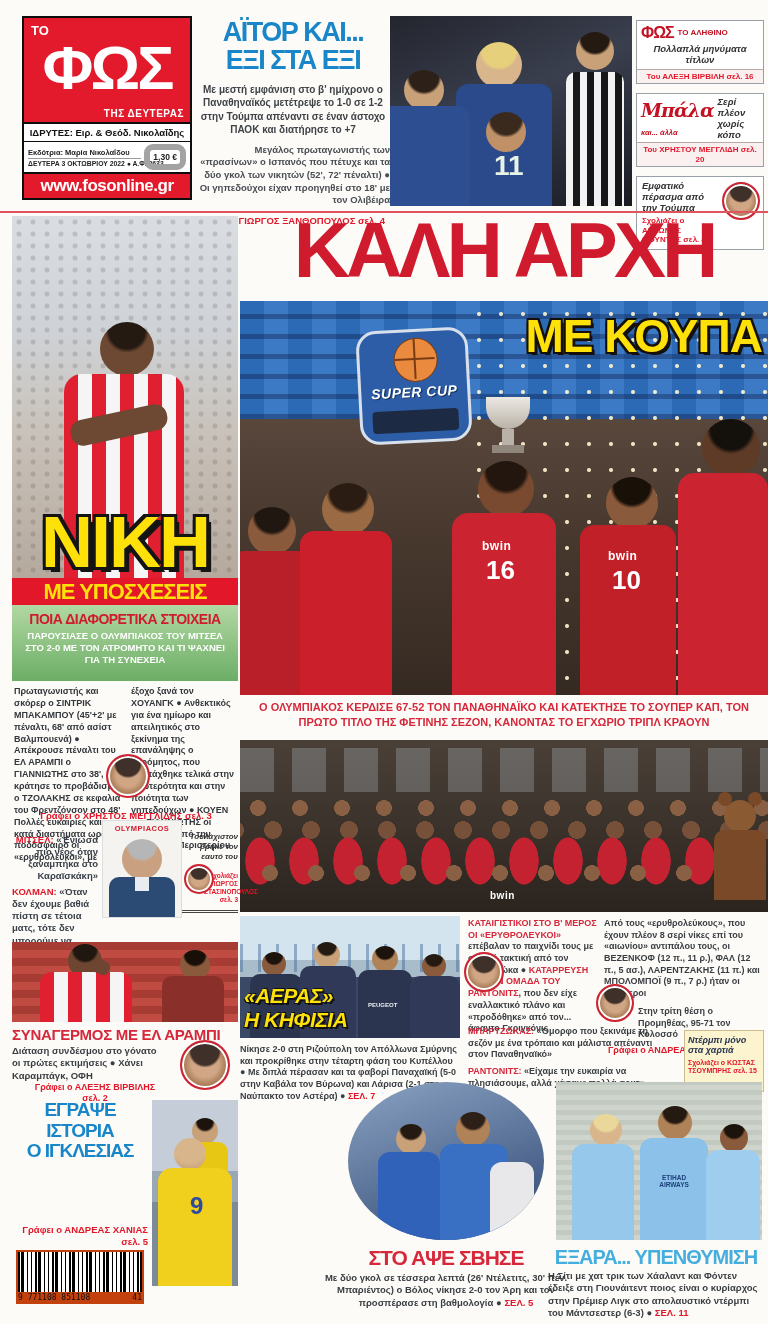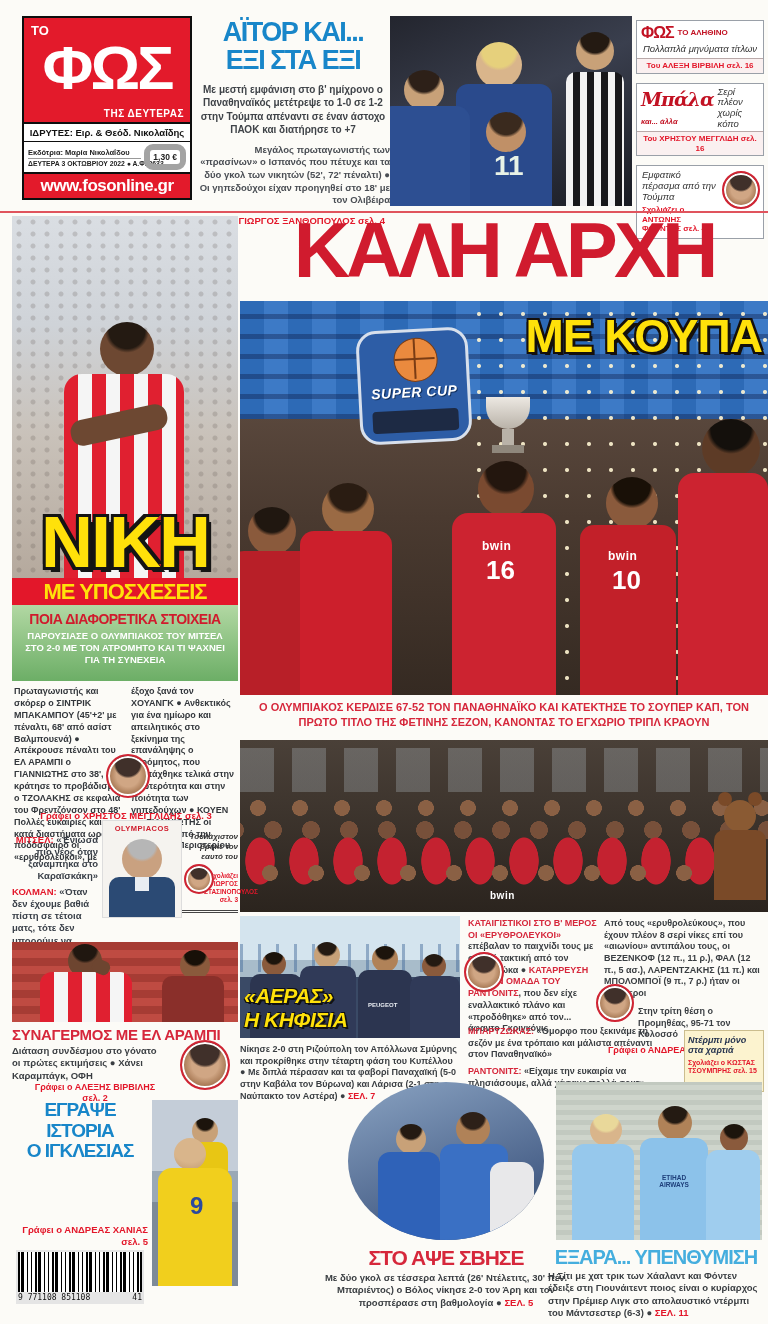--- a/index.html
+++ b/index.html
@@ -34,21 +34,21 @@
   .ts-byline{margin-top:8px;font-size:9.5px;font-weight:bold;color:#e3172a;}
 
   
   .rail{left:636px;top:20px;width:128px;}
   .rbox{border:1px solid #9aa0a8;background:#fff;margin-bottom:9px;}
   .rb-row{display:flex;align-items:center;gap:4px;padding:3px 4px 1px 4px;}
   .rb-logo-main{color:#c21223;font-weight:bold;font-size:16px;letter-spacing:-1px;}
   .rb-logo-main.script{font-family:"DejaVu Serif",serif;font-style:italic;font-size:19px;}
   .rb-logo-sub{color:#c21223;font-weight:bold;font-size:8px;line-height:1.1;}
   .rb-logo-sub.script{font-style:italic;font-size:7.5px;}
-  .rb-title{font-size:9.5px;font-style:italic;font-weight:normal;color:#333;text-align:center;padding:1px 3px 3px;line-height:1.15;}
+  .rb-title{font-size:9.5px;font-style:italic;font-weight:bold;color:#333;text-align:center;padding:1px 3px 3px;line-height:1.15;}
   .rb-title.side{text-align:left;flex:1;padding:0;}
   .rb-byline{border-top:1px solid #b9a9a9;background:#faf0f0;color:#e3172a;font-weight:bold;font-size:8px;
              text-align:center;padding:2px 2px;line-height:1.2;}
   .rb-byline.inline{border:0;background:none;text-align:left;padding:2px 0 0;}
 
   
   .avatar{position:absolute;border-radius:50%;
           background:radial-gradient(circle at 50% 20%, #40302a 0 32%, rgba(0,0,0,0) 38%),
                      radial-gradient(circle at 50% 48%, #d0a684 0 40%, #ad7f5b 62%, #7d5336 100%);
           box-shadow:inset 0 0 0 2px #fff;border:2px solid #d02434;}
@@ -110,21 +110,21 @@
   .derby{left:684px;top:1030px;width:80px;height:62px;background:#fcf3cf;border:1px solid #cbbd8e;
          padding:4px 3px;box-sizing:border-box;}
   .derby-t{font-size:9px;font-style:italic;font-weight:bold;color:#273550;line-height:1.15;}
   .derby-b{font-size:7px;font-weight:bold;color:#e3172a;margin-top:3px;line-height:1.2;}
 
   
   .igl-h{left:10px;top:1100px;width:140px;font-size:19px;font-weight:bold;color:#1886c9;text-align:center;
          line-height:1.08;letter-spacing:-1px;}
   .igl-text{left:12px;top:1146px;width:136px;font-size:9.5px;font-weight:bold;color:#3a3e42;text-align:right;line-height:1.3;}
   .igl-byline{left:12px;top:1224px;width:136px;font-size:9.5px;font-weight:bold;color:#e3172a;text-align:right;line-height:1.25;}
-  .barcode{left:16px;top:1250px;width:124px;background:#e5e5e5;padding:2px;}
+  .barcode{left:16px;top:1250px;width:124px;background:#c2410c;padding:2px;}
   .bars{height:40px;background:repeating-linear-gradient(90deg,#000 0 2px,#fff 2px 3px,#000 3px 6px,#fff 6px 9px,#000 9px 10px,#fff 10px 13px,#000 13px 14px,#fff 14px 17px);}
   .bc-digits{display:flex;justify-content:space-between;font-size:8px;color:#111;font-family:"DejaVu Sans Mono",monospace;padding-top:1px;}
 
   .volos-h{left:328px;top:1246px;width:236px;font-size:21px;font-weight:bold;color:#d6273b;text-align:center;letter-spacing:-1px;}
   .volos-text{left:324px;top:1272px;width:244px;font-size:9.5px;font-weight:bold;color:#3a3e42;text-align:center;line-height:1.3;}
   .city-h{left:548px;top:1246px;width:216px;font-size:20px;font-weight:bold;color:#45aede;letter-spacing:-1px;text-align:center;}
   .city-text{left:548px;top:1270px;width:214px;font-size:9.5px;font-weight:bold;color:#3a3e42;line-height:1.3;}
 
   
   .top-photo{left:390px;top:16px;width:242px;height:190px;background:linear-gradient(155deg,#23252e,#3a3f4e 45%,#191b22);}
@@ -222,21 +222,21 @@
       <div class="rb-byline">Του ΑΛΕΞΗ ΒΙΡΒΙΛΗ σελ. 16</div>
     </div>
     <div class="rbox">
       <div class="rb-row">
         <span>
           <span class="rb-logo-main script">Μπάλα</span><br>
           <span class="rb-logo-sub script">και... άλλα</span>
         </span>
         <span class="rb-title side">Σερί πλέον χωρίς κόπο</span>
       </div>
-      <div class="rb-byline">Του ΧΡΗΣΤΟΥ ΜΕΓΓΛΙΔΗ σελ. 16</div>
+      <div class="rb-byline">Του ΧΡΗΣΤΟΥ ΜΕΓΓΛΙΔΗ σελ. 20</div>
     </div>
     <div class="rbox" style="position:relative;padding:4px 42px 4px 5px;min-height:44px;box-sizing:border-box;">
       <div class="rb-title side" style="text-align:left;">Εμφατικό πέρασμα από την Τούμπα</div>
       <div class="rb-byline inline">Σχολιάζει ο ΑΝΤΩΝΗΣ ΦΟΥΝΤΗΣ σελ. 4</div>
       <div class="avatar" style="right:3px;top:5px;width:34px;height:34px;"></div>
     </div>
   </div>
 
   <div class="abs rule-red"></div>
 

